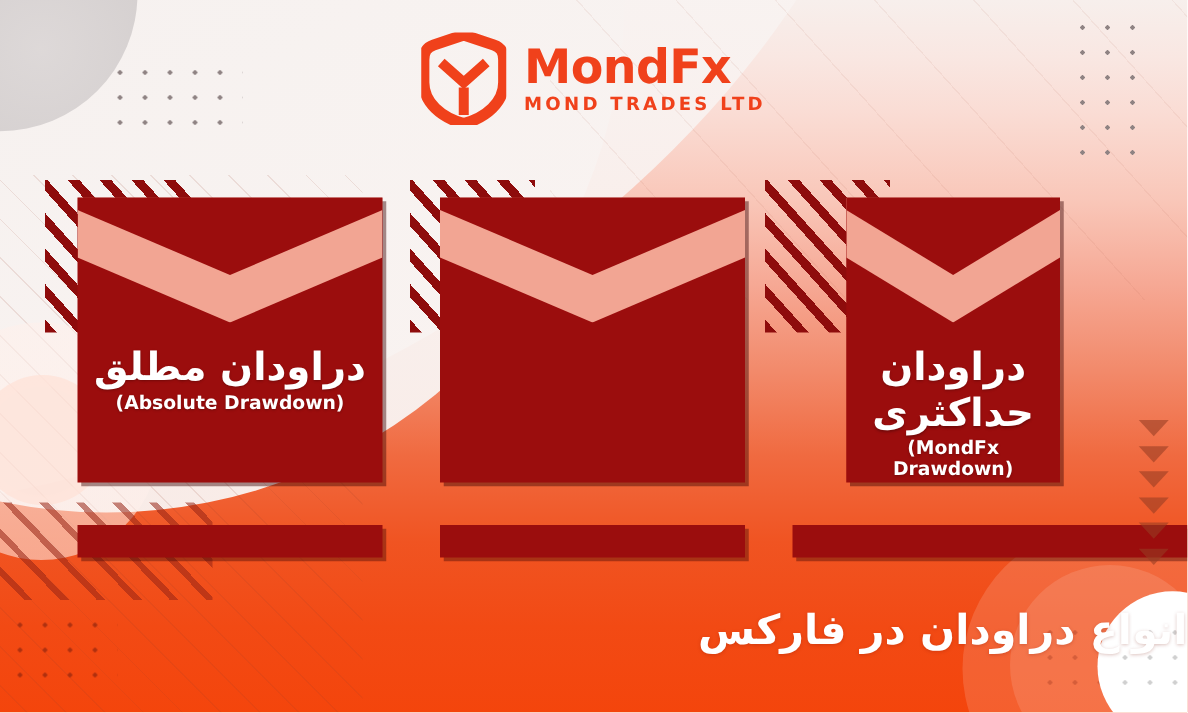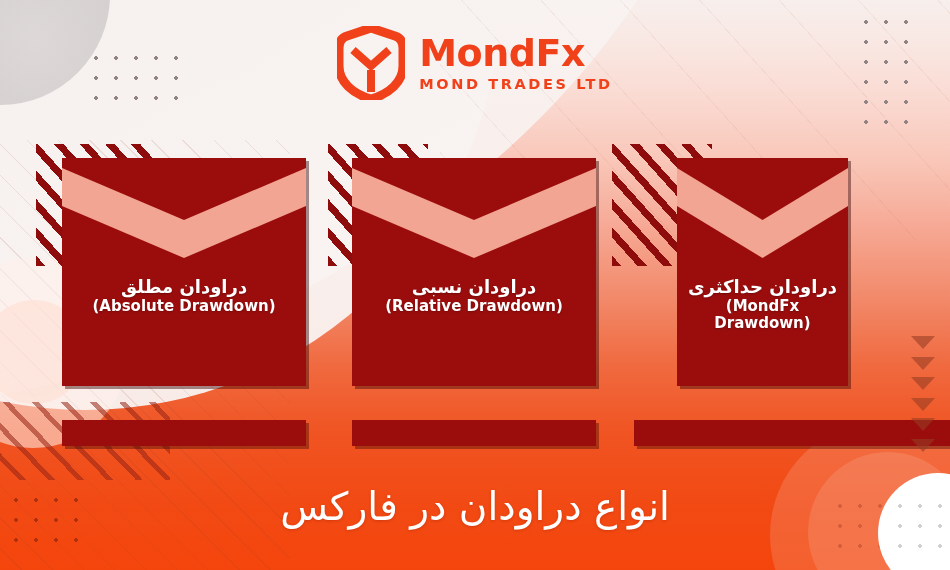--- a/index.html
+++ b/index.html
@@ -221,21 +221,21 @@
   .chev svg { display: block; width: 100%; height: 100%; }
 
   .card-label {
     position: absolute;
     left: 0; right: 0; top: 118px;
     text-align: center;
     color: #ffffff;
     direction: rtl;
   }
   .label-fa {
-    font-size: 18px; font-weight: bold; line-height: 1.18;
+    font-size: 31px; font-weight: bold; line-height: 1.18;
     letter-spacing: 0px;
     text-shadow: 0 1px 2px rgba(0,0,0,0.25);
   }
   .label-en {
     margin-top: 1px;
     font-size: 15px; font-weight: bold; line-height: 1.15;
     direction: ltr;
     text-shadow: 0 1px 2px rgba(0,0,0,0.25);
   }
 
@@ -249,25 +249,24 @@
   }
   .card-base.c1 { left: 62px;  width: 244px; }
   .card-base.c2 { left: 352px; width: 244px; }
   .card-base.c3 { left: 634px; width: 316px; }
 
   
   #footer-title {
     position: absolute;
     left: 0; top: 484px;
     width: 950px;
-    text-align: center;
     direction: rtl;
     color: #ffffff;
-    font-size: 39px;
-    font-weight: normal;
+    font-size: 33px;
+    font-weight: bold;
     line-height: 1.2;
     text-shadow: 0 1px 3px rgba(120,20,0,0.25);
   }
 </style>
 </head>
 <body>
 
 <div id="stage">
 
   <div class="deco curve-tl2"></div>
@@ -326,24 +325,20 @@
     </div>
 
     <div class="card-wrap c2">
       <div class="card">
         <div class="chev">
           <svg viewBox="0 0 244 100" preserveAspectRatio="none" aria-hidden="true">
             <polygon points="0,0 244,0 244,48 122,100 0,48" fill="#f2a593"></polygon>
             <polygon points="0,0 244,0 244,10 122,62 0,10" fill="#9b0d0d"></polygon>
           </svg>
         </div>
-        <div class="card-label">
-          <div class="label-fa">دراودان نسبی</div>
-          <div class="label-en">(Relative Drawdown)</div>
-        </div>
       </div>
     </div>
 
     <div class="card-wrap c3">
       <div class="card">
         <div class="chev">
           <svg viewBox="0 0 258 100" preserveAspectRatio="none" aria-hidden="true">
             <polygon points="0,0 258,0 258,48 129,100 0,48" fill="#f2a593"></polygon>
             <polygon points="0,0 258,0 258,10 129,62 0,10" fill="#9b0d0d"></polygon>
           </svg>

